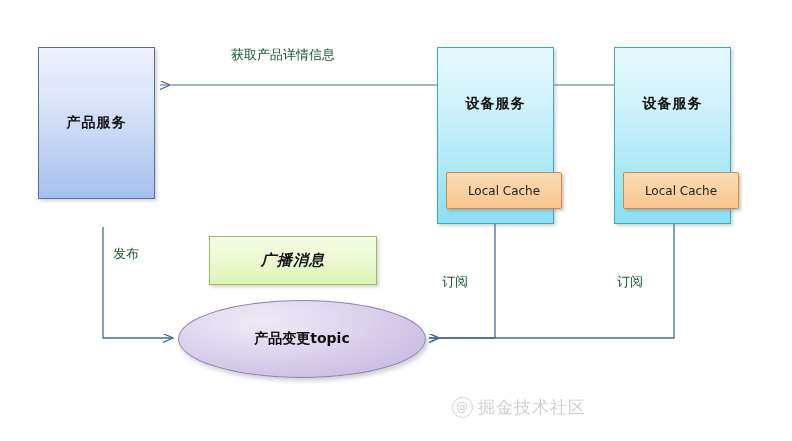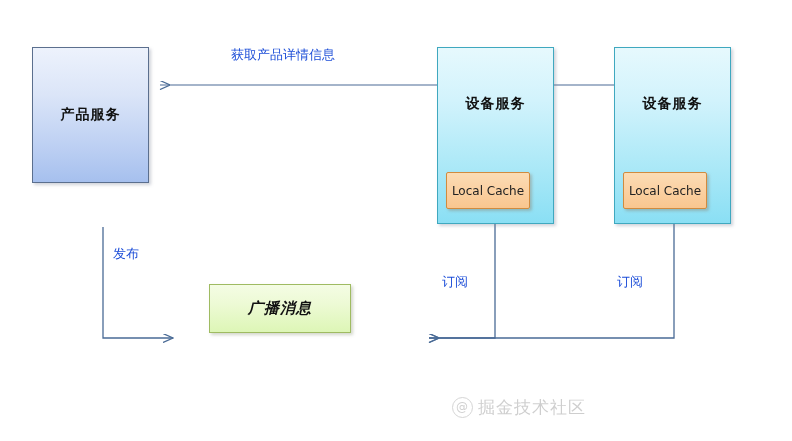--- a/index.html
+++ b/index.html
@@ -31,24 +31,24 @@
   
   .node {
     position: absolute;
     box-sizing: border-box;
     display: flex;
     flex-direction: column;
     align-items: center;
   }
 
   .product-service {
-    left: 32px;
+    left: 38px;
     top: 47px;
     width: 117px;
-    height: 136px;
+    height: 152px;
     border: 1px solid #5b6f8e;
     background: linear-gradient(to bottom, #edf2fc 0%, #dbe5f8 35%, #b9cdf2 78%, #a6c0ee 100%);
     box-shadow: 2px 2px 3px rgba(120,130,150,0.35);
     justify-content: center;
   }
   .product-service .label {
     font-family: "DejaVu Sans", sans-serif;
     font-size: 14px;
     font-weight: bold;
     color: #111111;
@@ -73,45 +73,44 @@
     font-weight: bold;
     color: #111111;
     letter-spacing: 1px;
     margin-top: 47px;
   }
 
   .local-cache {
     position: absolute;
     left: 8px;
     top: 124px;
-    width: 84px;
+    width: 116px;
     height: 37px;
     box-sizing: border-box;
     border: 1px solid #d18b3e;
     border-radius: 2px;
     background: linear-gradient(to bottom, #fbdcb5 0%, #fbd2a4 45%, #f9c68f 100%);
     box-shadow: 2px 2px 3px rgba(140,120,100,0.4);
     display: flex;
     align-items: center;
     justify-content: center;
     font-family: "DejaVu Sans", sans-serif;
     font-size: 12px;
     color: #222222;
   }
 
   .broadcast-box {
     left: 209px;
     top: 236px;
-    width: 142px;
+    width: 168px;
     height: 49px;
     border: 1px solid #9fbb62;
     background: linear-gradient(to bottom, #f4fce4 0%, #edfad5 40%, #ddf6b6 100%);
     box-shadow: 2px 2px 3px rgba(130,140,110,0.35);
     justify-content: center;
-    margin-top: 48px;
   }
   .broadcast-box .label {
     font-family: "DejaVu Sans", sans-serif;
     font-size: 15px;
     font-weight: bold;
     font-style: italic;
     color: #111111;
     letter-spacing: 1px;
   }
 
@@ -134,21 +133,21 @@
     font-size: 14px;
     font-weight: bold;
     color: #0c0c0c;
   }
 
   
   .edge-label {
     position: absolute;
     font-family: "DejaVu Sans", sans-serif;
     font-size: 13px;
-    color: #1d4ed8;
+    color: #14532d;
     white-space: nowrap;
   }
   .lbl-fetch  { left: 231px; top: 46px; }
   .lbl-publish{ left: 113px; top: 245px; }
   .lbl-sub-1  { left: 442px; top: 273px; }
   .lbl-sub-2  { left: 617px; top: 273px; }
 
   
   .watermark {
     position: absolute;
@@ -210,20 +209,23 @@
 
   <div class="node device-service two">
     <span class="label">设备服务</span>
     <div class="local-cache">Local Cache</div>
   </div>
 
   <div class="node broadcast-box">
     <span class="label">广播消息</span>
   </div>
 
+  <div class="topic-ellipse">
+    <span class="label">产品变更topic</span>
+  </div>
 
   <div class="edge-label lbl-fetch">获取产品详情信息</div>
   <div class="edge-label lbl-publish">发布</div>
   <div class="edge-label lbl-sub-1">订阅</div>
   <div class="edge-label lbl-sub-2">订阅</div>
 
   <div class="watermark">
     <span class="at">@</span>
     <span>掘金技术社区</span>
   </div>

